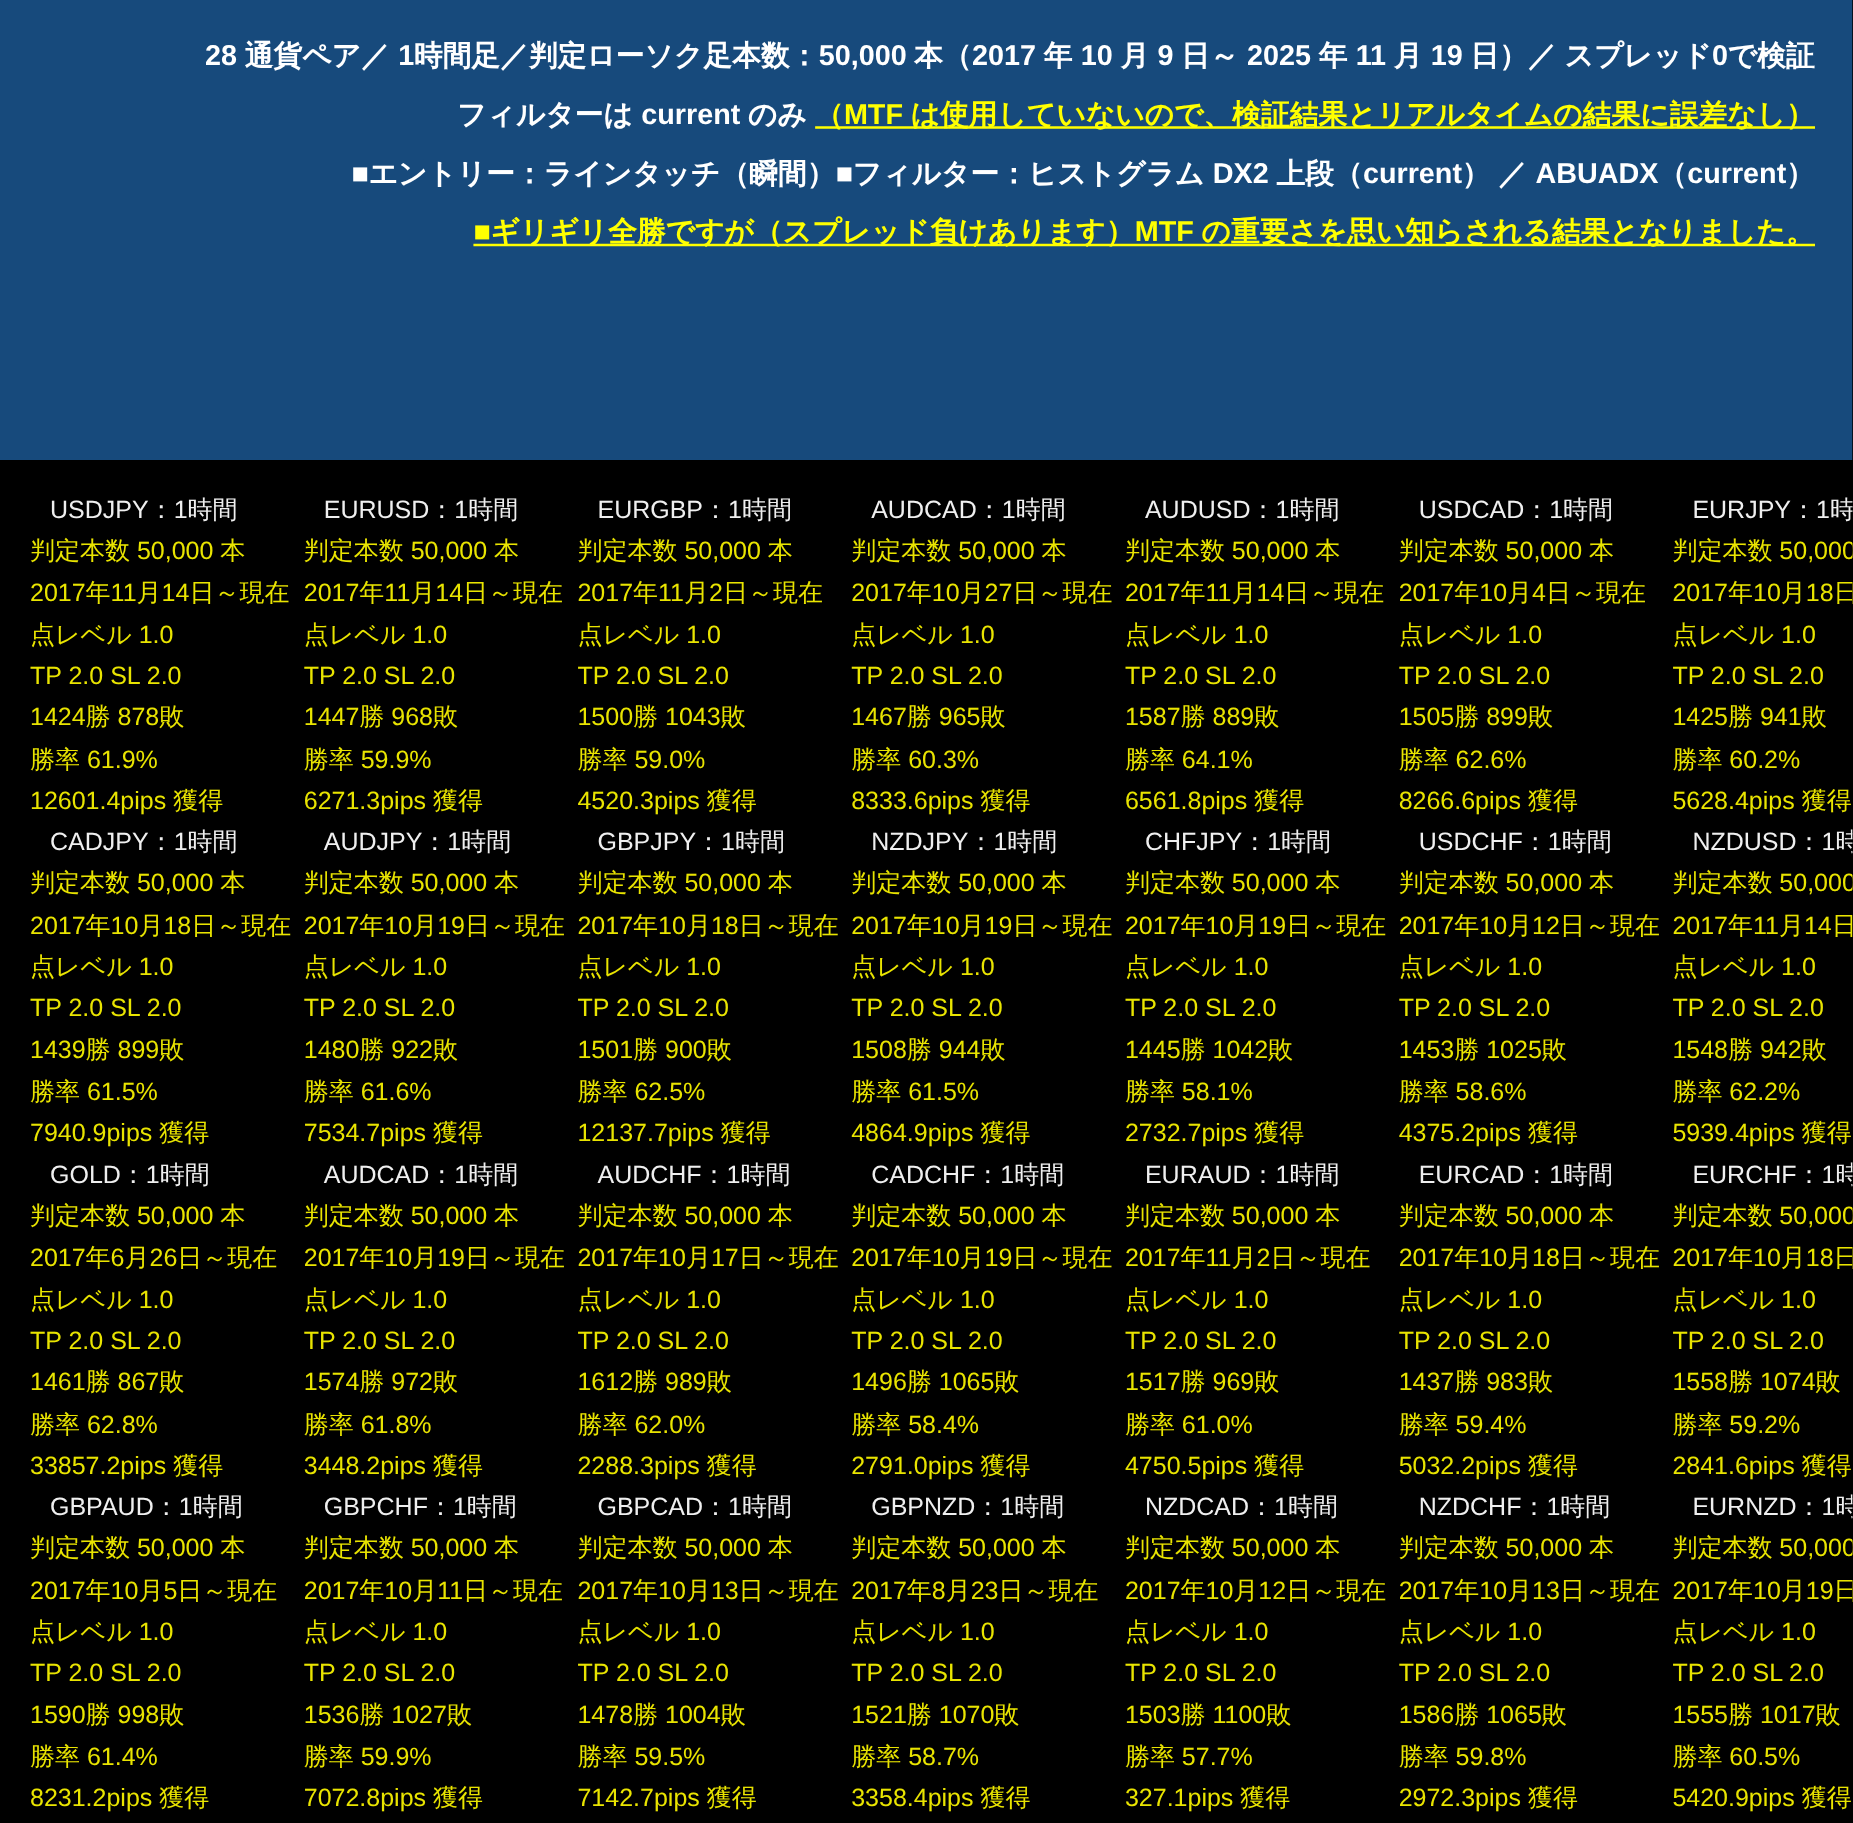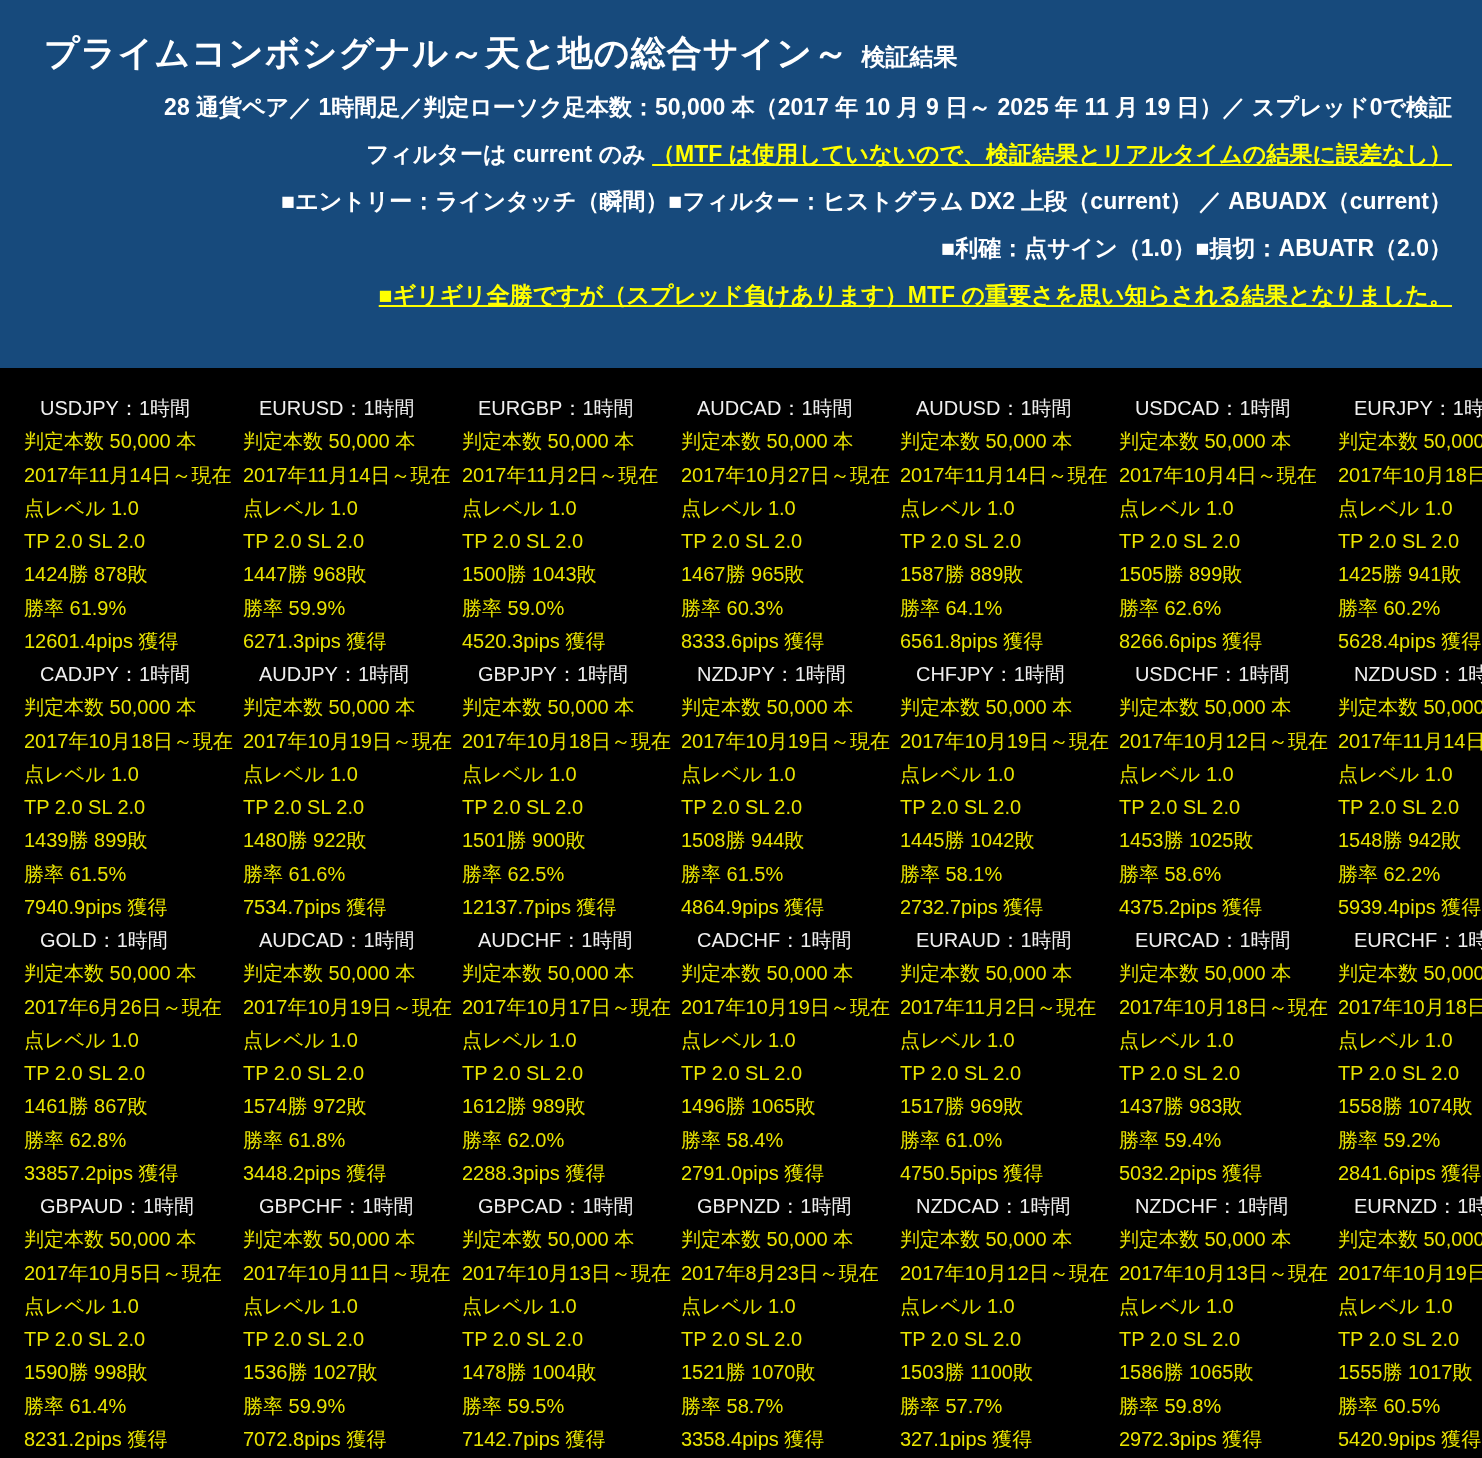--- a/index.html
+++ b/index.html
@@ -55,31 +55,26 @@
     color:var(--grid-white);
     margin-left:16px;
   }
 </style>
 </head>
 <body>
 
 <div class="page">
 
   <header class="hdr">
-    <div class="title">
-      <span class="title-main">プライムコンボシグナル～天と地の総合サイン～</span>
-      <span class="title-suffix">検証結果</span>
-    </div>
     <div class="h-line">28 通貨ペア／ 1時間足／判定ローソク足本数：50,000 本（2017 年 10 月 9 日～ 2025 年 11 月 19 日）／ スプレッド0で検証</div>
     <div class="h-line">
       <span>フィルターは current のみ </span>
       <span class="yellow">（MTF は使用していないので、検証結果とリアルタイムの結果に誤差なし）</span>
     </div>
     <div class="h-line">■エントリー：ラインタッチ（瞬間）■フィルター：ヒストグラム DX2 上段（current） ／ ABUADX（current）</div>
-    <div class="h-line">■利確：点サイン（1.0）■損切：ABUATR（2.0）</div>
     <div class="h-line yellow">■ギリギリ全勝ですが（スプレッド負けあります）MTF の重要さを思い知らされる結果となりました。</div>
   </header>
 
   <main class="grid">
       <div class="cell">
         <div class="cell-title">USDJPY：1時間</div>
         <div class="cell-line">判定本数 50,000 本</div>
         <div class="cell-line">2017年11月14日～現在</div>
         <div class="cell-line">点レベル 1.0</div>
         <div class="cell-line">TP 2.0 SL 2.0</div>

